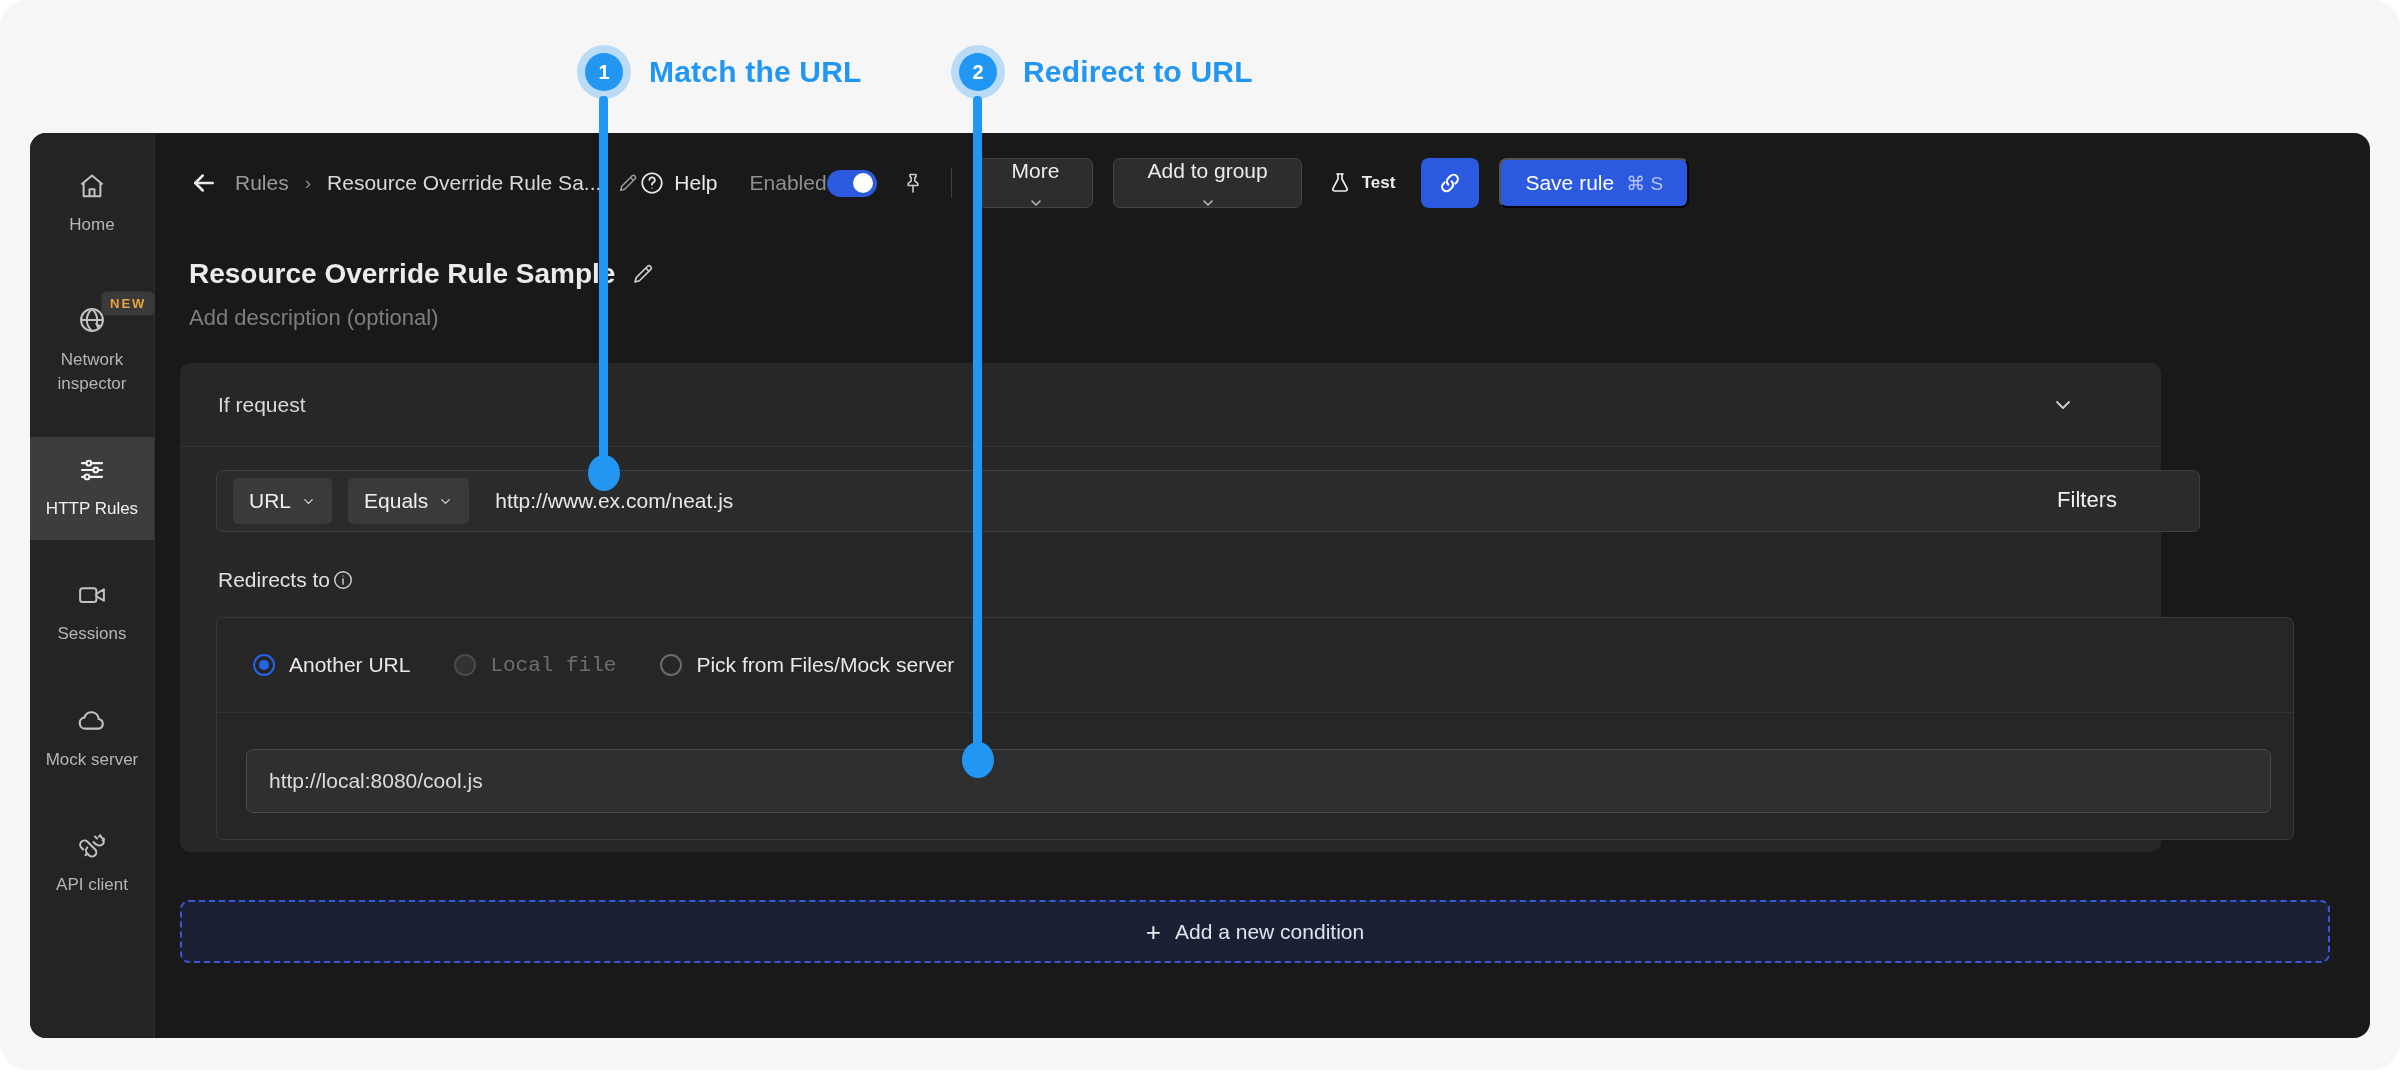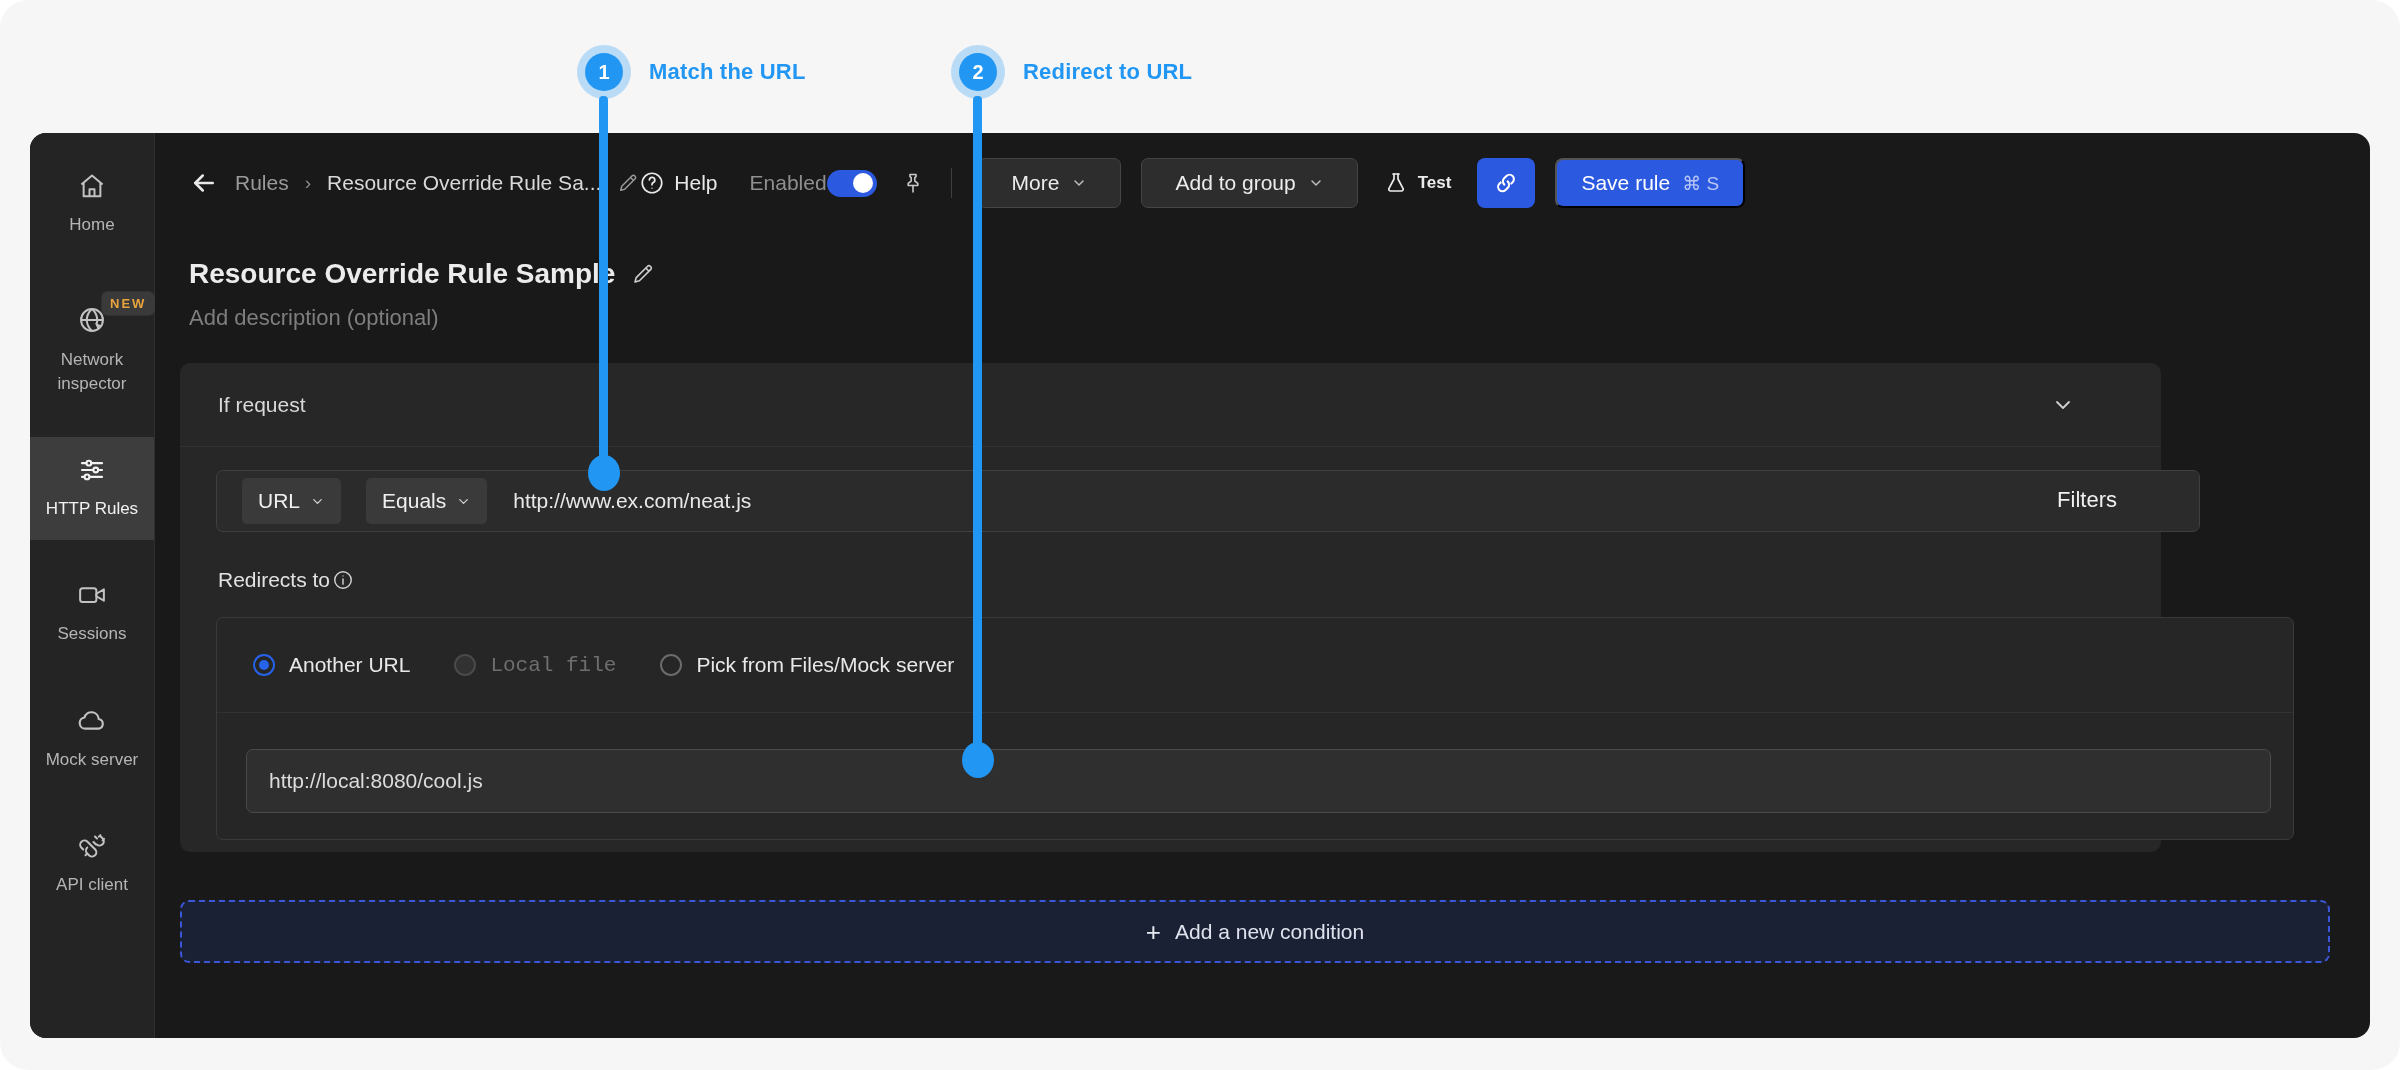--- a/index.html
+++ b/index.html
@@ -5,21 +5,21 @@
   * { margin:0; padding:0; box-sizing:border-box; }
   html,body { width:2400px; height:1070px; }
   body { font-family:"Liberation Sans", sans-serif; background:#ffffff; }
   .canvas { position:relative; width:2400px; height:1070px; background:#f6f6f7; border-radius:28px; overflow:hidden; }
 
   
   .anno { position:absolute; z-index:60; pointer-events:none; }
   .anno-marker { position:absolute; display:flex; align-items:center; }
   .anno-halo { width:54px; height:54px; border-radius:50%; background:rgba(33,150,243,0.28); display:flex; align-items:center; justify-content:center; }
   .anno-circle { width:38px; height:38px; border-radius:50%; background:#2196f3; color:#fff; font-size:20px; font-weight:700; display:flex; align-items:center; justify-content:center; }
-  .anno-label { margin-left:18px; color:#2196f3; font-size:22px; font-weight:600; letter-spacing:0.2px; }
+  .anno-label { margin-left:18px; color:#2196f3; font-size:30px; font-weight:600; letter-spacing:0.2px; }
   .anno-line { position:absolute; width:9px; background:#2196f3; border-radius:4px; }
   .anno-dot { position:absolute; width:32px; height:36px; border-radius:50%; background:#2196f3; }
 
   
   .app { position:absolute; left:30px; top:133px; width:2340px; height:905px; background:#191919; border-radius:16px; display:flex; overflow:hidden; z-index:10; }
 
   
   .sidebar { width:125px; background:#242424; border-right:1px solid rgba(255,255,255,0.05); display:flex; flex-direction:column; align-items:stretch; padding-top:20px; flex-shrink:0; }
   .side-item { display:flex; flex-direction:column; align-items:center; padding:18px 6px; margin-bottom:22px; cursor:pointer; position:relative; }
   .side-item .s-icon { color:#c2c2c2; margin-bottom:12px; position:relative; }
@@ -41,40 +41,40 @@
   .crumb-edit { color:#9a9a9a; display:flex; cursor:pointer; }
 
   .top-actions { display:flex; align-items:center; gap:20px; }
   .help-group { display:flex; align-items:center; gap:9px; color:#e8e8e8; font-size:21px; font-weight:500; cursor:pointer; }
   .enabled-group { display:flex; align-items:center; gap:0; margin-left:12px; }
   .enabled-label { color:#8f8f8f; font-size:21px; }
   .toggle { width:50px; height:27px; border-radius:14px; background:#2b59e0; position:relative; cursor:pointer; }
   .toggle .knob { position:absolute; right:4px; top:3.5px; width:20px; height:20px; border-radius:50%; background:#fff; }
   .pin-btn { color:#c9c9c9; display:flex; cursor:pointer; margin-left:4px; }
   .vdiv { width:1px; height:30px; background:#3f3f3f; margin:0 6px; }
-  .ghost-btn { display:flex; align-items:center; gap:12px; background:#2d2d2d; border:1px solid #454545; border-radius:7px; height:50px; padding:0 33px; color:#ececec; font-size:21px; font-weight:500; cursor:pointer; }
+  .ghost-btn { display:flex; align-items:center; gap:12px; background:#2d2d2d; border:1px solid #454545; border-radius:7px; height:50px; padding:0 33px; color:#ececec; font-size:21px; font-weight:500; cursor:pointer;flex-direction:column; }
   .ghost-btn .chev { color:#bdbdbd; display:flex; }
   .test-btn { display:flex; align-items:center; gap:10px; color:#ececec; font-size:17px; font-weight:700; cursor:pointer; margin:0 6px; }
   .icon-btn-blue { width:58px; height:50px; background:#2b59e0; border-radius:8px; display:flex; align-items:center; justify-content:center; color:#fff; cursor:pointer; }
   .save-btn { display:flex; align-items:center; gap:12px; background:#2b59e0; border-radius:8px; height:50px; padding:0 24px; color:#fff; font-size:21px; font-weight:500; cursor:pointer; }
   .save-shortcut { color:#b9c6f5; font-size:19px; }
 
   .rule-title-row { position:absolute; left:34px; top:125px; display:flex; align-items:center; gap:16px; }
   .rule-title { color:#ececec; font-size:28px; font-weight:600; }
   .title-edit { color:#cfcfcf; display:flex; cursor:pointer; }
   .rule-desc { position:absolute; left:34px; top:172px; color:#7e7e7e; font-size:22px; cursor:text; }
 
   
   .card { position:absolute; left:25px; top:230px; width:1981px; height:489px; background:#272727; border-radius:10px; }
   .card-header { height:84px; display:flex; align-items:center; justify-content:space-between; padding:0 38px; border-bottom:1px solid rgba(255,255,255,0.05); }
   .card-header-title { color:#d9d9d9; font-size:21px; font-weight:500; }
   .collapse-chev { color:#cfcfcf; display:flex; cursor:pointer; margin-right:48px; }
 
   .cond-row { position:absolute; left:36px; top:107px; width:1984px; height:62px; background:#2b2b2b; border:1px solid #3f3f3f; border-radius:7px; display:flex; align-items:center; }
-  .mini-select { display:flex; align-items:center; gap:10px; background:#3a3a3a; border-radius:5px; height:46px; padding:0 16px; margin-left:25px; color:#f0f0f0; font-size:21px; font-weight:500; cursor:pointer; }
+  .mini-select { display:flex; align-items:center; gap:10px; background:#3a3a3a; border-radius:5px; height:46px; padding:0 16px; margin-left:16px; color:#f0f0f0; font-size:21px; font-weight:500; cursor:pointer; }
   .mini-select .chev { color:#cfcfcf; display:flex; }
   .cond-input { flex:1; height:100%; background:transparent; border:none; outline:none; color:#e8e8e8; font-size:21px; font-family:"Liberation Sans", sans-serif; padding-left:26px; }
   .filters-label { position:absolute; right:44px; top:124px; color:#f0f0f0; font-size:22px; font-weight:500; cursor:pointer; }
 
   .redirects-label { position:absolute; left:38px; top:205px; display:flex; align-items:center; gap:2px; color:#e2e2e2; font-size:21px; }
   .info-ic { color:#cfcfcf; display:flex; cursor:pointer; }
 
   .dest-box { position:absolute; left:36px; top:254px; width:2078px; height:223px; border:1px solid #3a3a3a; border-radius:7px; background:#262626; }
   .radio-row { height:95px; display:flex; align-items:center; gap:44px; padding-left:36px; border-bottom:1px solid rgba(255,255,255,0.06); }
   .radio-opt { display:flex; align-items:center; gap:14px; font-size:21px; color:#e8e8e8; cursor:pointer; }

